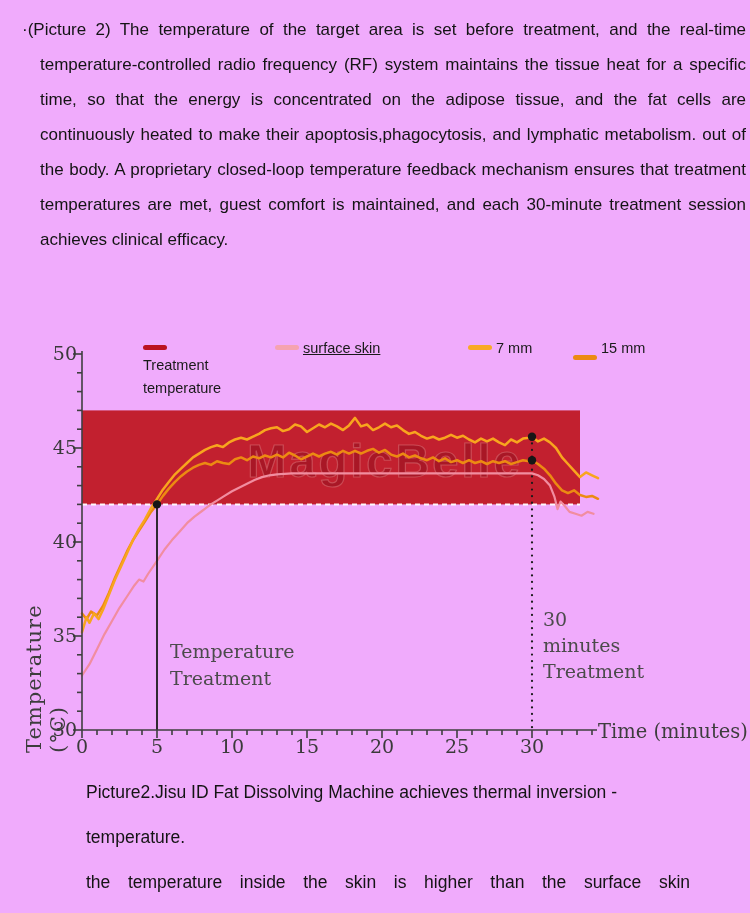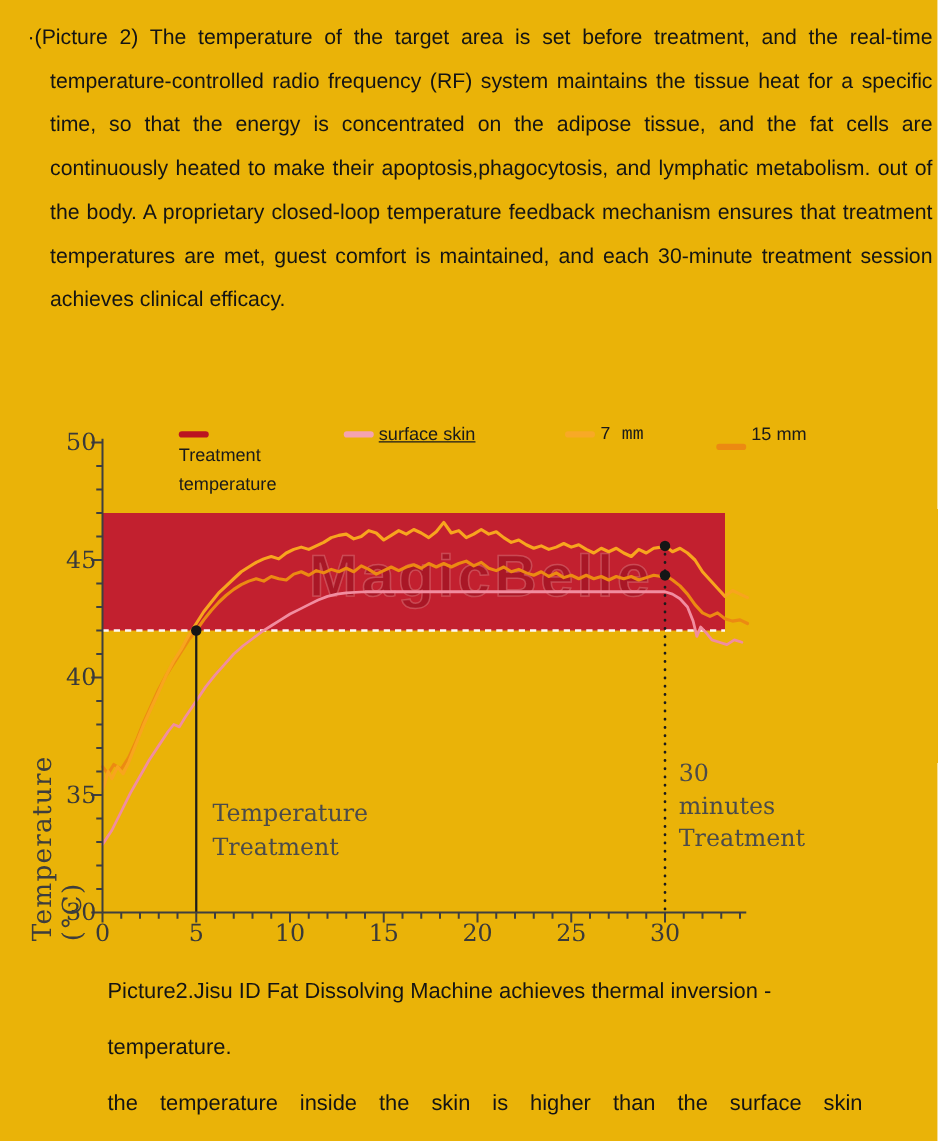--- a/index.html
+++ b/index.html
@@ -1,28 +1,28 @@
 <!DOCTYPE html>
 <html><head>
 <meta charset="utf-8">
 <style>
   html,body{margin:0;padding:0;background:#ffffff;}
-  .page{position:relative;width:750px;height:913px;background:#eab308;overflow:hidden;
+  .page{position:relative;width:750px;height:913px;background:#f0abfc;overflow:hidden;
         font-family:"Liberation Sans",sans-serif;color:#111;}
   .para{position:absolute;top:12px;left:22px;width:706px;margin:0;
         font-size:17px;line-height:35px;text-align:justify;
         padding-left:18px;text-indent:-18px;color:#141414;}
   .chart{position:absolute;top:325px;left:0;width:750px;height:440px;}
   .chart svg{position:absolute;left:0;top:0;}
   .legend-item{position:absolute;display:flex;align-items:flex-start;gap:4px;
         font-size:14.5px;line-height:23px;color:#1a1a1a;}
   .swatch{display:inline-block;width:24px;height:5px;border-radius:2.5px;margin-top:8px;flex:0 0 auto;}
   .leg-treatment{left:143px;top:12px;width:120px;flex-direction:column;}
   .leg-surface{left:275px;top:12px;text-decoration:underline;}
-  .leg-7mm{left:452px;top:12px;font-family:Liberation Mono, monospace;}
+  .leg-7mm{left:468px;top:12px;}
   .leg-15mm{left:573px;top:12px;align-items:flex-end;}
   .ytitle{position:absolute;left:22px;top:228px;height:200px;
         writing-mode:vertical-rl;transform:rotate(180deg);
         font-family:"DejaVu Serif",serif;font-size:21px;color:#3d3d3d;
         display:flex;align-items:center;letter-spacing:1px;}
   .ann{position:absolute;font-family:"DejaVu Serif",serif;color:#4b4b4b;
         white-space:pre-line;}
   .ann5{left:170px;top:313px;font-size:19px;line-height:27px;}
   .ann30{left:543px;top:281px;font-size:19px;line-height:26px;}
   .xtitle{position:absolute;left:598px;top:395px;font-family:"DejaVu Serif",serif;
@@ -139,20 +139,21 @@
       <span class="swatch" style="background: rgb(236, 138, 18);"></span>
       <span>15 mm</span>
     </div>
 
     <div class="ytitle">Temperature (°C)</div>
     <div class="ann ann5">Temperature
 Treatment</div>
     <div class="ann ann30">30
 minutes
 Treatment</div>
+    <div class="xtitle">Time (minutes)</div>
   </div>
 
   <div class="caption">
     <div class="cap-line">Picture2.Jisu ID Fat Dissolving Machine achieves thermal inversion -</div>
     <div class="cap-line">temperature.</div>
     <div class="cap-line cap-just">the temperature inside the skin is higher than the surface skin</div>
   </div>
 
 </div>
 

